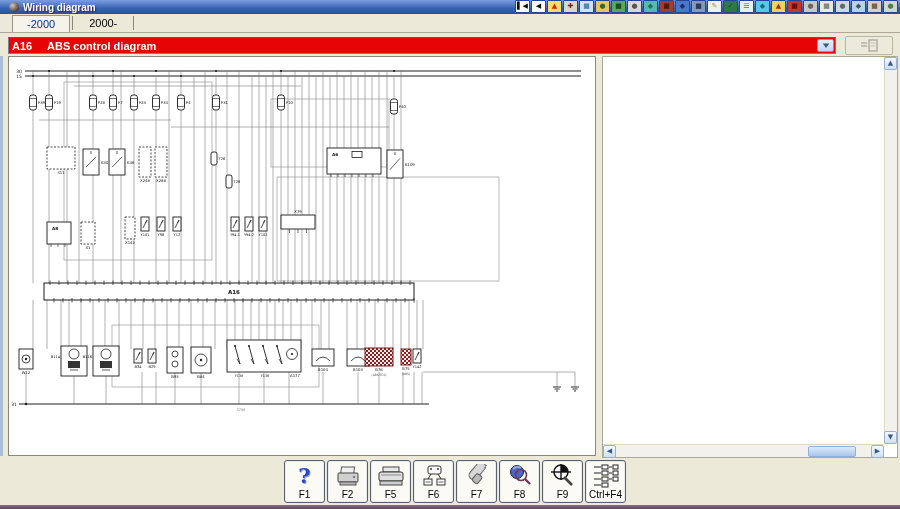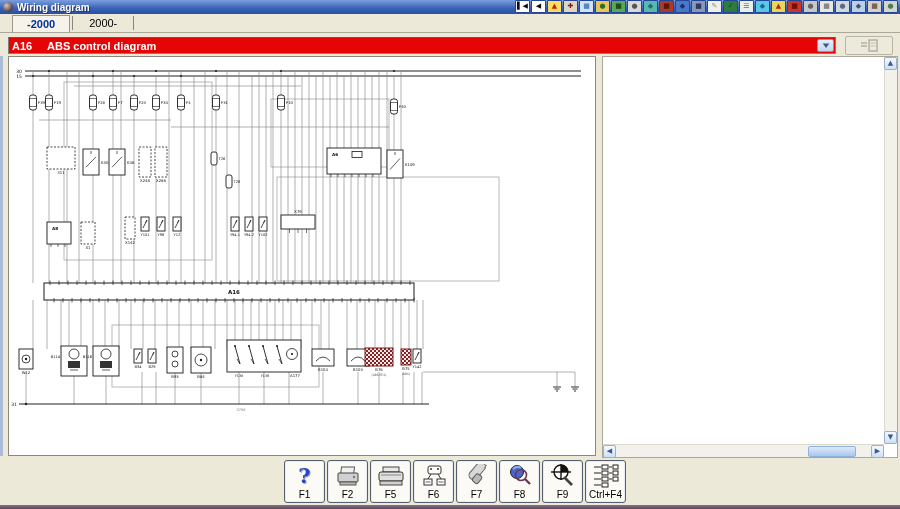--- a/index.html
+++ b/index.html
@@ -5,21 +5,21 @@
   * { box-sizing: border-box; margin: 0; padding: 0; }
   html,body { width:900px; height:509px; overflow:hidden; }
   body {
     position:relative; background:#ece9d8;
     font-family:"Liberation Sans", sans-serif; font-size:11px; color:#000;
   }
   
   .titlebar {
     position:absolute; left:0; top:0; width:900px; height:14px;
     background:linear-gradient(#7a9ede,#3a62b4 60%,#2c4f9e);
-    display:flex; align-items:center; padding-left:3px; overflow:visible;
+    display:flex; align-items:center; padding-left:9px; overflow:visible;
   }
   .app-icon {
     width:10px; height:10px; border-radius:50%;
     background:radial-gradient(circle at 35% 35%, #c8c8c8, #5a4040 70%, #301818);
     margin-right:4px; flex:0 0 auto;
   }
   .titlebar .title { color:#fff; font-weight:bold; font-size:10px; text-shadow:1px 1px 1px #203060; white-space:nowrap; }
   .tb-icons { position:absolute; right:2px; top:0; height:14px; display:flex; gap:1px; }
   .tb-icon {
     width:15px; height:13px; margin-top:0px; border:1px solid #24449a; border-radius:1px;
@@ -28,21 +28,21 @@
   }
   
   .tabrow {
     position:absolute; left:0; top:14px; width:900px; height:19px;
     background:#ece9d8; border-bottom:1px solid #aca899; display:flex; align-items:flex-end; padding-left:12px;
   }
   .tab {
     height:17px; padding:2px 14px 0 14px; font-size:11px; position:relative; cursor:pointer;
   }
   .tab.active {
-    background:#f6f4ea; border:1px solid #9a9788; border-bottom:none; color:#00309c; font-weight:bold;
+    background:#f6f4ea; border:1px solid #9a9788; border-bottom:none; color:#00309c; font-weight:normal;
   }
   .tab.inactive { color:#000;text-align:center; }
   .tab-sep { width:1px; height:14px; background:#8a8778; margin:0 2px 2px 2px; }
   
   .combo-row { position:absolute; left:0; top:36px; width:900px; height:20px; }
   .combo {
     position:absolute; left:8px; top:1px; width:828px; height:17px;
     background:#e60505; border:1px solid #808080; border-top-color:#5a5a5a; display:flex; align-items:center; cursor:pointer;
   }
   .combo .code { color:#fff; font-weight:bold; font-size:11px; padding-left:3px; width:38px; }

